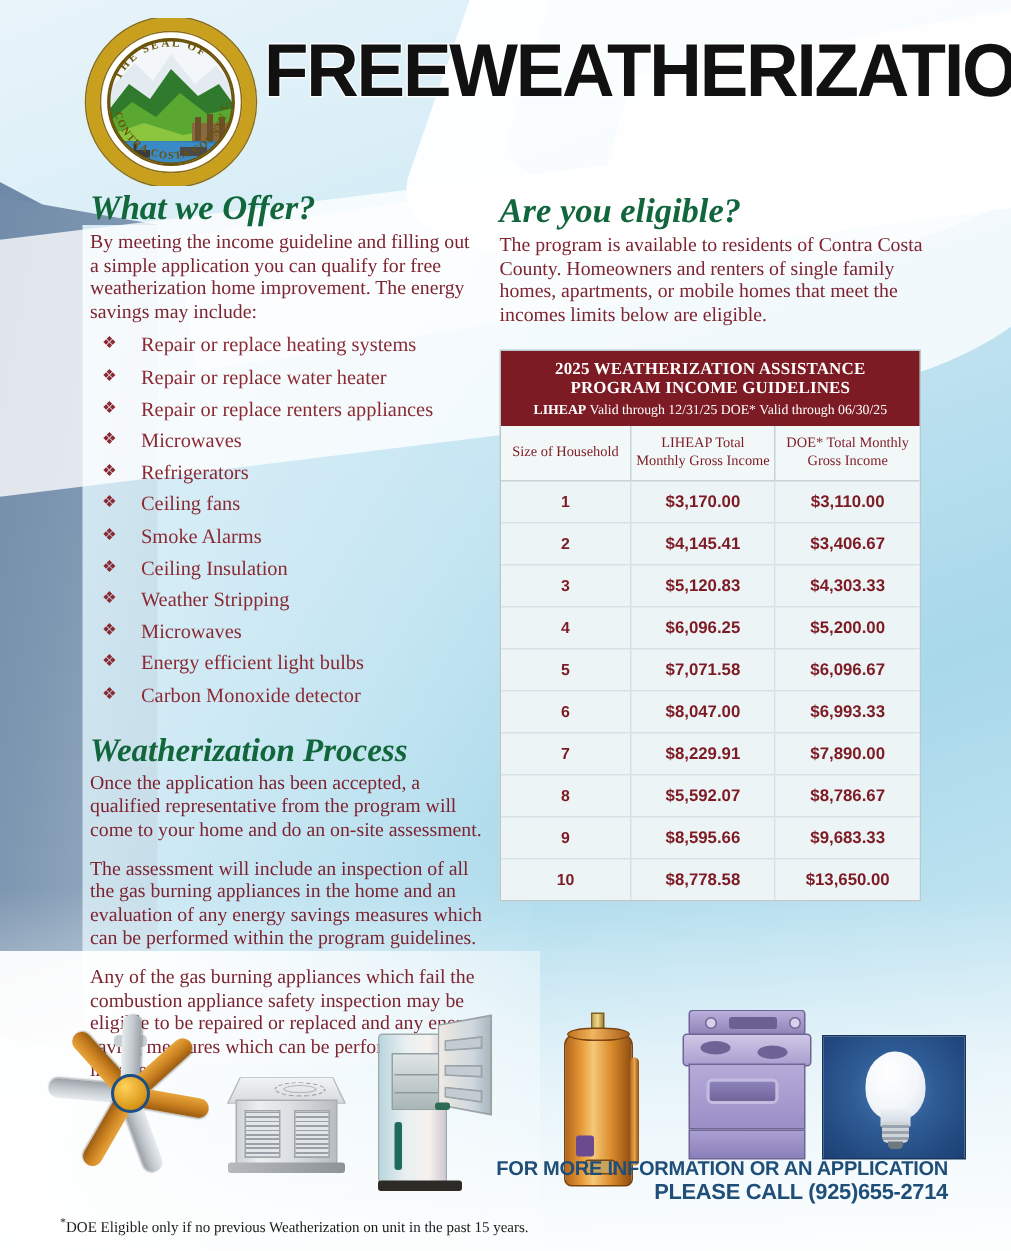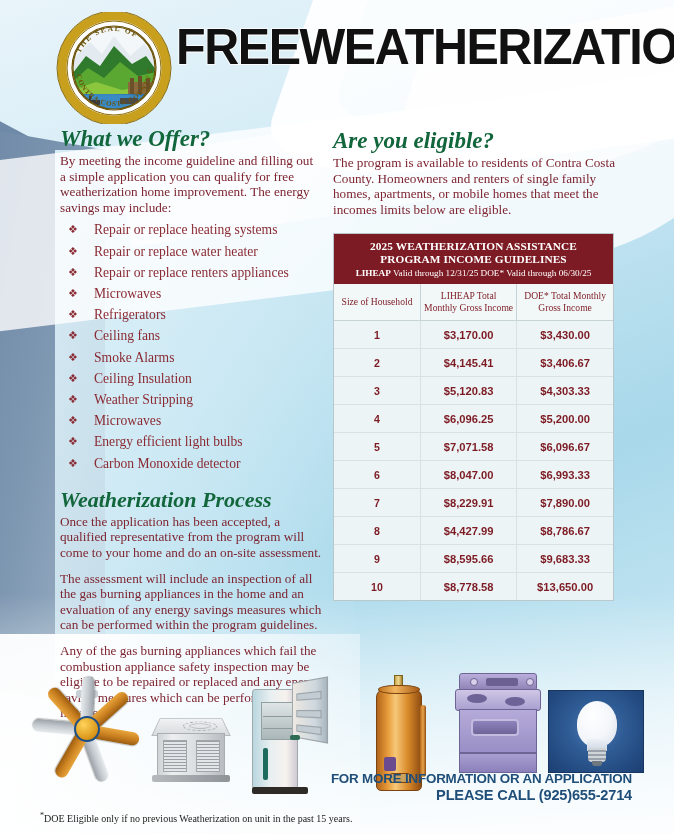--- a/index.html
+++ b/index.html
@@ -533,21 +533,21 @@
           <tr>
             <th>Size of Household</th>
             <th>LIHEAP Total Monthly Gross Income</th>
             <th>DOE* Total Monthly Gross Income</th>
           </tr>
         </thead>
         <tbody>
           <tr>
               <td class="size">1</td>
               <td>$3,170.00</td>
-              <td>$3,430.00</td>
+              <td>$3,110.00</td>
             </tr>
           <tr>
               <td class="size">2</td>
               <td>$4,145.41</td>
               <td>$3,406.67</td>
             </tr>
           <tr>
               <td class="size">3</td>
               <td>$5,120.83</td>
               <td>$4,303.33</td>
@@ -567,21 +567,21 @@
               <td>$8,047.00</td>
               <td>$6,993.33</td>
             </tr>
           <tr>
               <td class="size">7</td>
               <td>$8,229.91</td>
               <td>$7,890.00</td>
             </tr>
           <tr>
               <td class="size">8</td>
-              <td>$4,427.99</td>
+              <td>$5,592.07</td>
               <td>$8,786.67</td>
             </tr>
           <tr>
               <td class="size">9</td>
               <td>$8,595.66</td>
               <td>$9,683.33</td>
             </tr>
           <tr>
               <td class="size">10</td>
               <td>$8,778.58</td>

